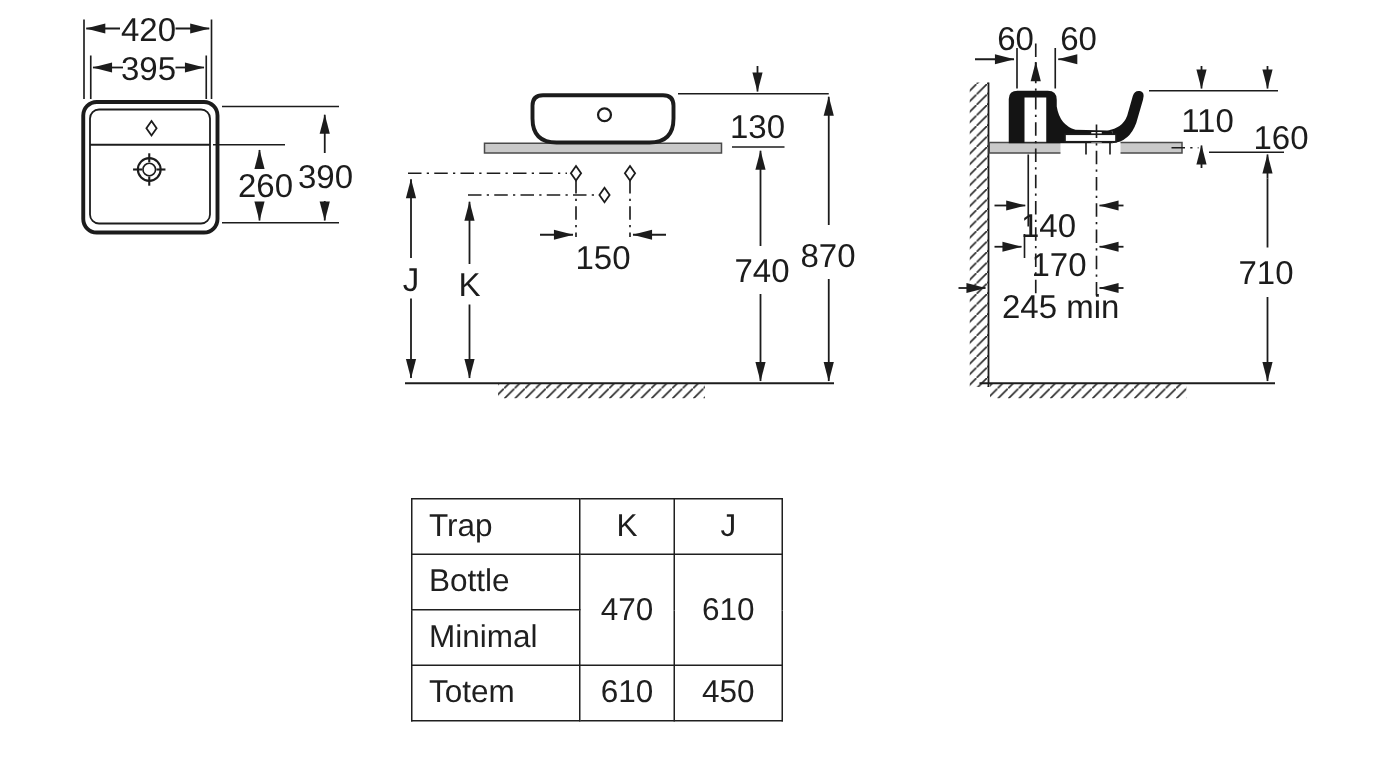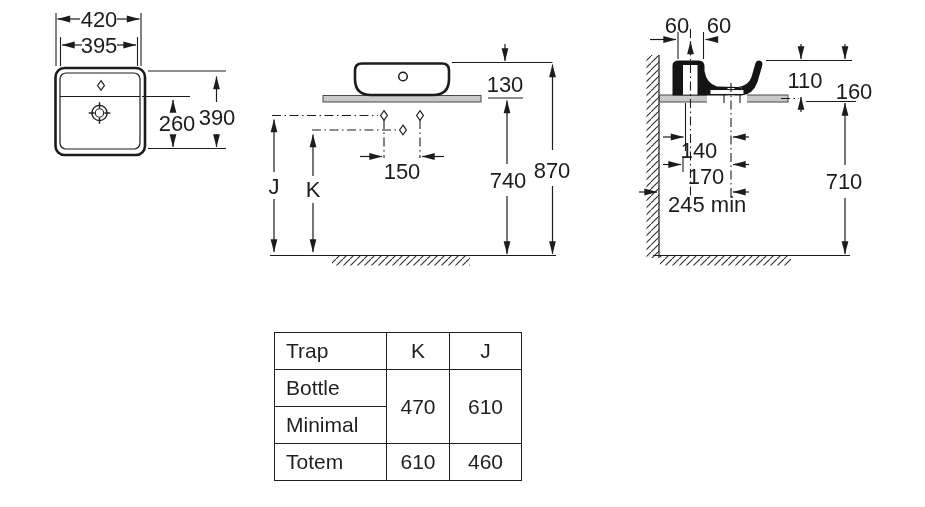--- a/index.html
+++ b/index.html
@@ -230,18 +230,18 @@
       <td class="lbl">Bottle</td>
       <td class="ck" rowspan="2">470</td>
       <td class="cj" rowspan="2">610</td>
     </tr>
     <tr>
       <td class="lbl">Minimal</td>
     </tr>
     <tr>
       <td class="lbl">Totem</td>
       <td class="ck">610</td>
-      <td class="cj">460</td>
+      <td class="cj">450</td>
     </tr>
   </tbody>
       </table>
 </div>
 </div>
 
 </body></html>

